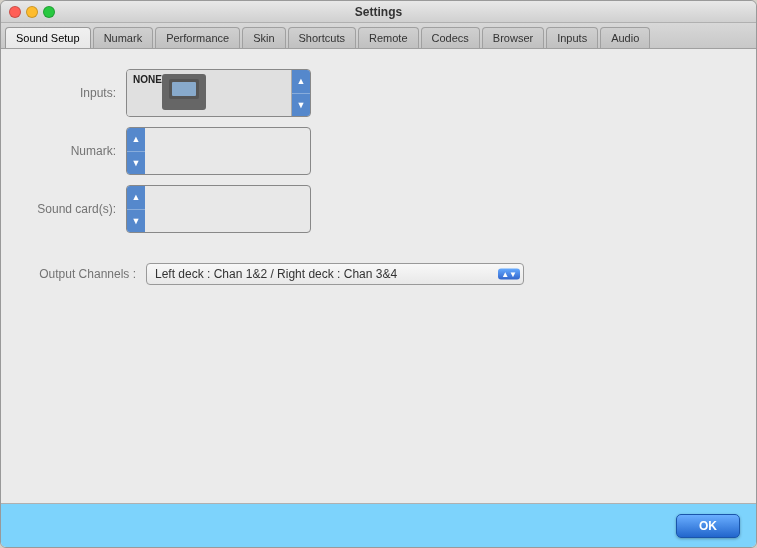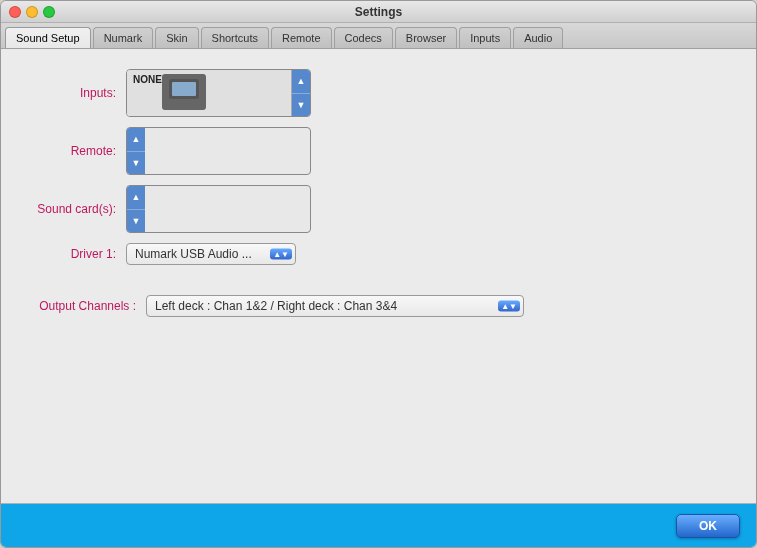--- a/index.html
+++ b/index.html
@@ -104,21 +104,21 @@
       display: flex;
       align-items: center;
       margin-bottom: 10px;
     }
 
     .form-label {
       width: 105px;
       text-align: right;
       padding-right: 10px;
       font-size: 12px;
-      color: #be185d;
+      color: #737373;
       font-weight: normal;
     }
 
     
     .device-widget {
       display: flex;
       align-items: stretch;
       border: 1px solid #888;
       border-radius: 4px;
       background: #e8e8e8;
@@ -226,21 +226,21 @@
     
     .output-channels-row {
       display: flex;
       align-items: center;
       margin-top: 30px;
     }
 
     
     .bottom-bar {
       height: 44px;
-      background: #0ea5e9;
+      background: #7dd3fc;
       border-top: 1px solid #b0b0b0;
       display: flex;
       align-items: center;
       justify-content: flex-end;
       padding: 0 16px;
     }
 
     .ok-button {
       background: linear-gradient(to bottom, #6aaeff, #2266cc);
       border: 1px solid #1a55aa;
@@ -266,20 +266,23 @@
     </div>
     <span class="title-bar-text">Settings</span>
   </div>
 
   <div class="tab-bar">
     <div class="tab active">
       <span>Sound Setup</span>
     </div>
     <div class="tab">
       <span>Numark</span>
+    </div>
+    <div class="tab">
+      <span>Performance</span>
     </div>
     <div class="tab">
       <span>Skin</span>
     </div>
     <div class="tab">
       <span>Shortcuts</span>
     </div>
     <div class="tab">
       <span>Remote</span>
     </div>
@@ -315,49 +318,41 @@
         </div>
         <div class="device-arrows">
           <button class="device-arrow">▲</button>
           <div class="device-arrow-sep"></div>
           <button class="device-arrow">▼</button>
         </div>
       </div>
     </div>
 
     <div class="form-row">
-      <span class="form-label">Remote:</span>
+      <span class="form-label">Numark:</span>
       <div class="device-widget">
         <div class="device-arrows">
           <button class="device-arrow">▲</button>
           <div class="device-arrow-sep"></div>
           <button class="device-arrow">▼</button>
         </div>
       </div>
     </div>
 
     <div class="form-row">
       <span class="form-label">Sound card(s):</span>
       <div class="device-widget">
         <div class="device-arrows">
           <button class="device-arrow">▲</button>
           <div class="device-arrow-sep"></div>
           <button class="device-arrow">▼</button>
         </div>
       </div>
     </div>
 
-    <div class="driver-row" style="margin-top: 10px;">
-      <span class="form-label">Driver 1:</span>
-      <div class="select-wrapper">
-        <select class="mac-select" style="width: 170px;">
-          <option value="Numark USB Audio ...">Numark USB Audio ...</option>
-        </select>
-      </div>
-    </div>
 
     <div class="output-channels-row">
       <span class="form-label" style="width: 125px;">Output Channels :</span>
       <div class="select-wrapper">
         <select class="mac-select mac-select-wide">
           <option value="Left deck : Chan 1&amp;2 / Right deck : Chan 3&amp;4">Left deck : Chan 1&amp;2 / Right deck : Chan 3&amp;4</option>
         </select>
       </div>
     </div>
 

